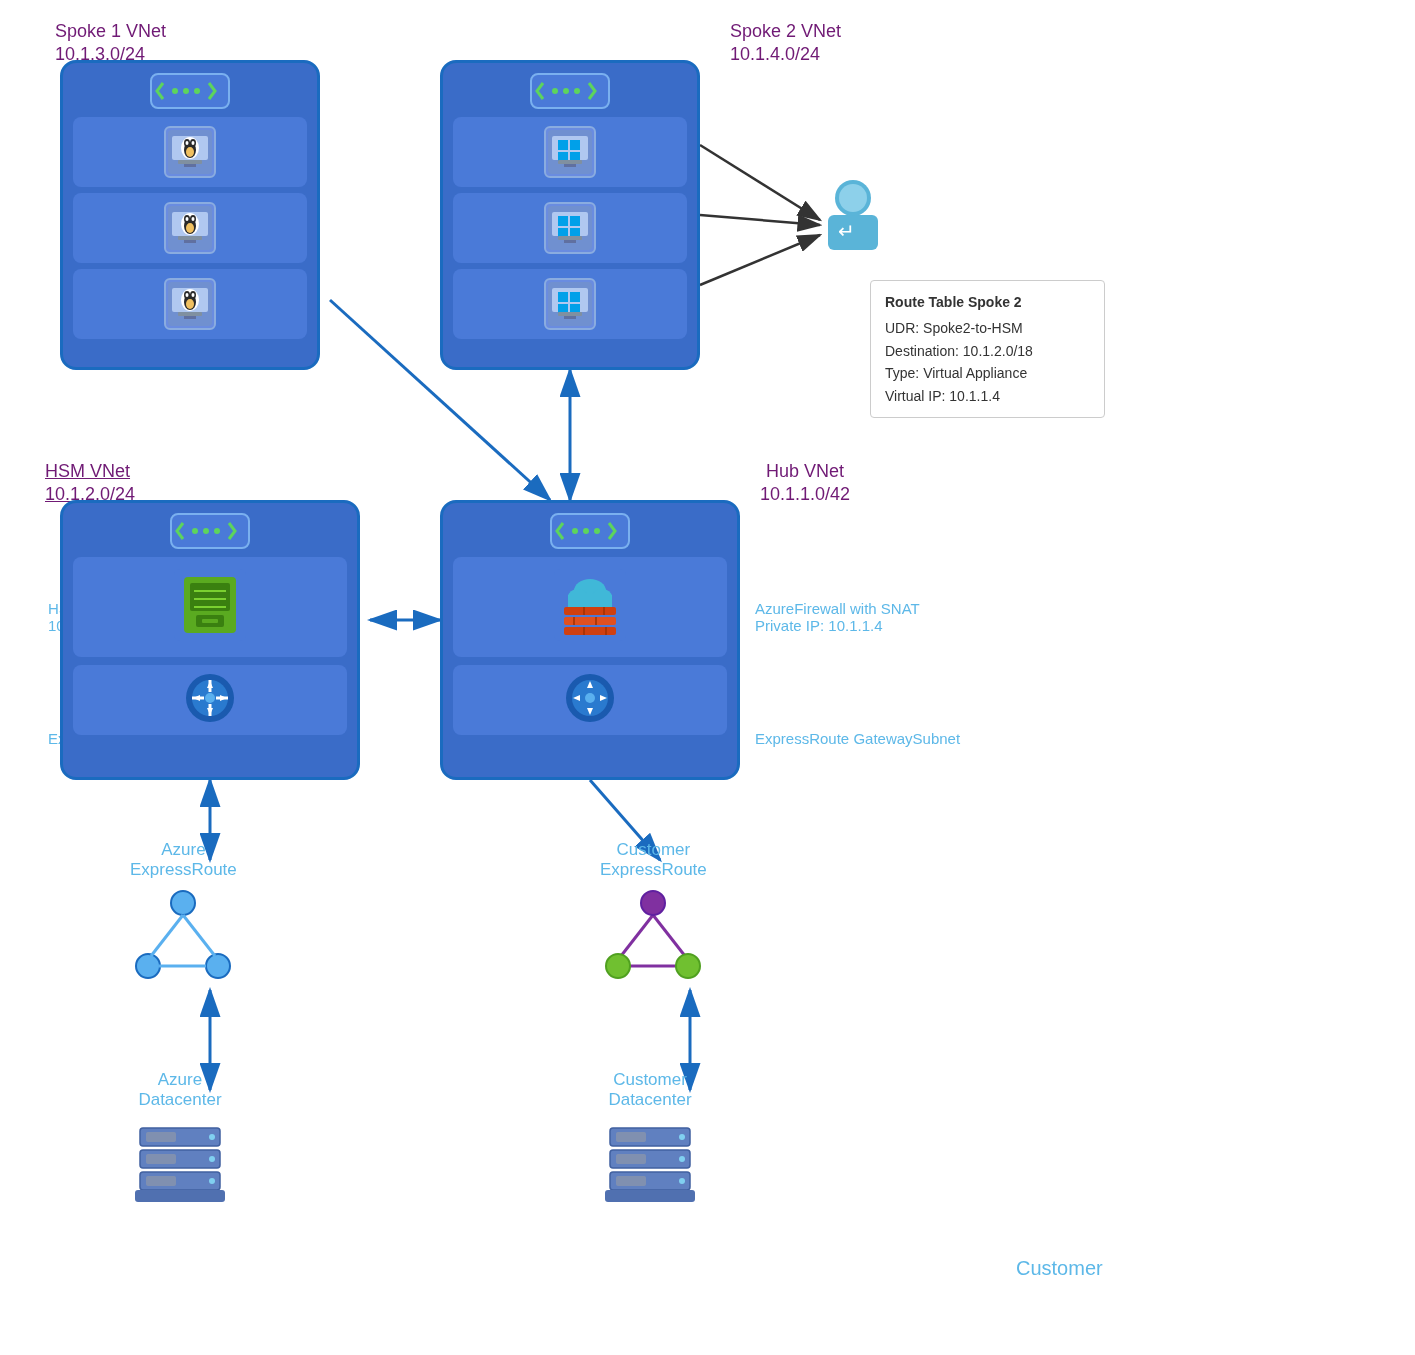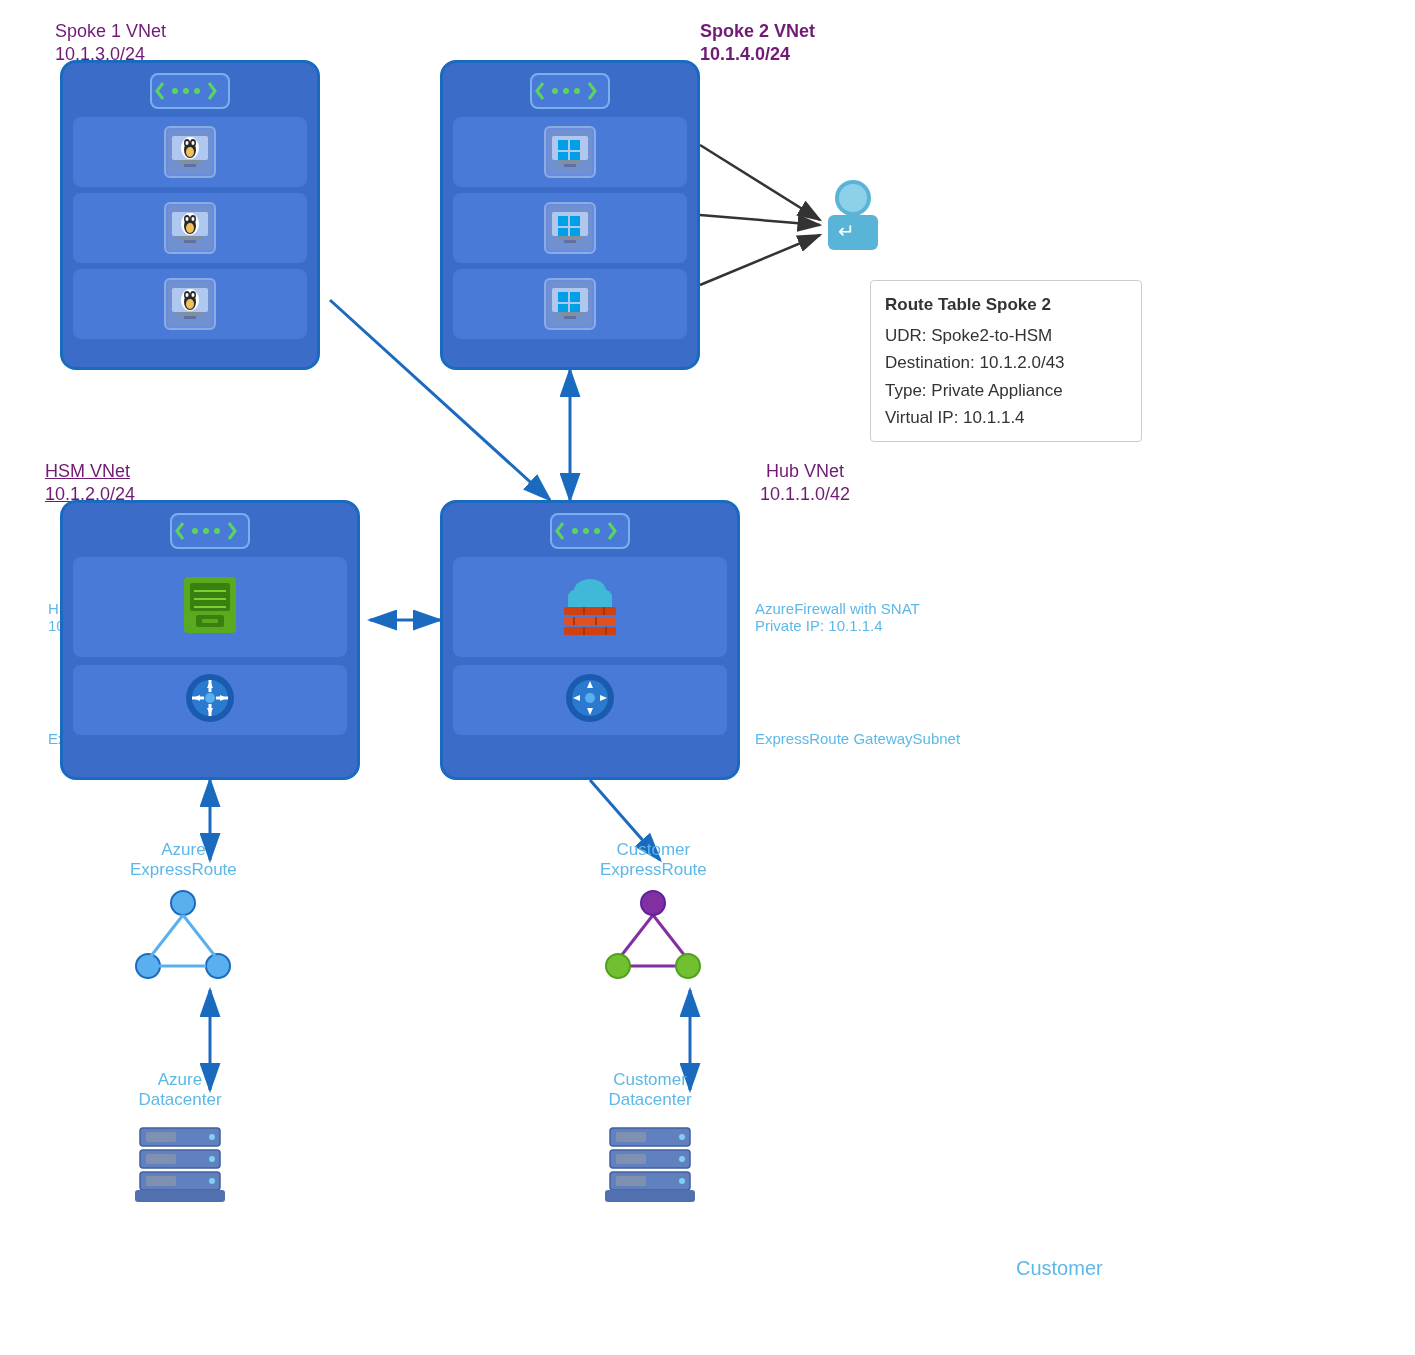--- a/index.html
+++ b/index.html
@@ -94,23 +94,22 @@
 
     
     #spoke2-vnet {
       left: 440px;
       top: 60px;
       width: 260px;
       height: 310px;
     }
 
     #spoke2-label {
-      left: 700px;
+      left: 730px;
       top: 20px;
-      font-weight: bold;
     }
 
     
     #hsm-vnet {
       left: 60px;
       top: 500px;
       width: 300px;
       height: 280px;
     }
 
@@ -157,24 +156,24 @@
       justify-content: center;
     }
 
     
     .route-table-box {
       position: absolute;
       background: white;
       border: 1px solid #ccc;
       border-radius: 4px;
       padding: 10px 14px;
-      font-size: 17px;
+      font-size: 14px;
       color: #333;
       line-height: 1.6;
-      width: 272px;
+      width: 235px;
     }
 
     
     .arrows-svg {
       position: absolute;
       top: 0;
       left: 0;
       width: 1415px;
       height: 1355px;
       pointer-events: none;
@@ -368,22 +367,22 @@
 
       <circle cx="33" cy="28" r="14" fill="#8dd0ea"></circle>
 
       <text x="18" y="68" font-size="20" fill="white">↵</text>
     </svg>
   </div>
 
   <div class="route-table-box" style="left:870px; top:280px;">
     <div style="font-weight:600; margin-bottom:4px;">Route Table Spoke 2</div>
     <div>UDR: Spoke2-to-HSM</div>
-    <div>Destination: 10.1.2.0/43</div>
-    <div>Type: Private Appliance</div>
+    <div>Destination: 10.1.2.0/18</div>
+    <div>Type: Virtual Appliance</div>
     <div>Virtual IP: 10.1.1.4</div>
   </div>
 
   <div class="vnet-label" id="hsm-label" style="left:45px; top:460px;">
     <span>HSM VNet</span><br>
     <span>10.1.2.0/24</span>
   </div>
 
   <div class="subnet-label" style="left:48px; top:600px;">
     <span>HSM NIC</span><br>

